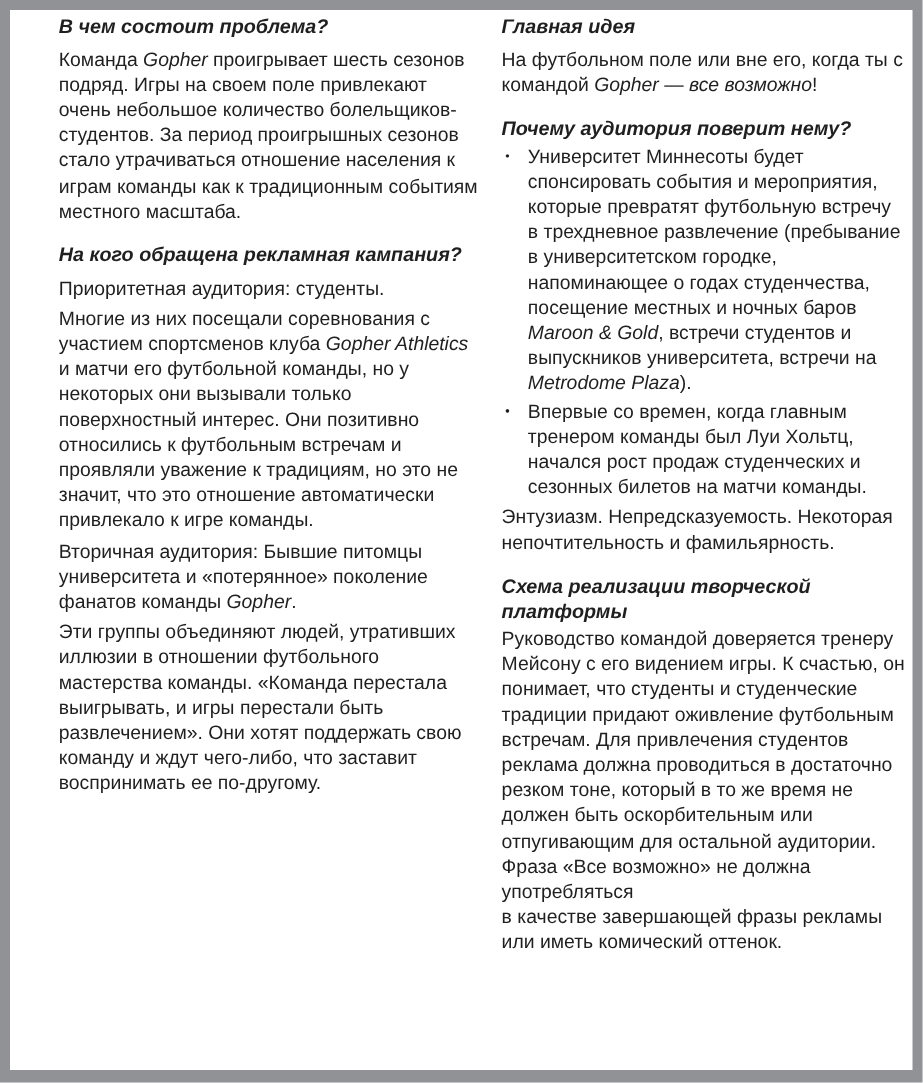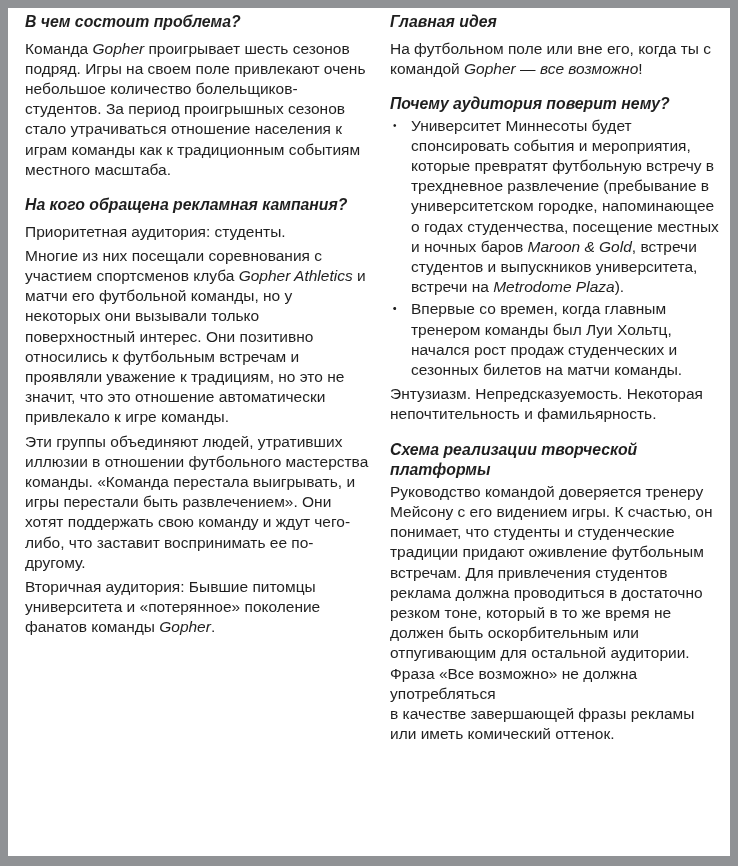--- a/index.html
+++ b/index.html
@@ -16,21 +16,21 @@
   }
   .frame{
     box-sizing:border-box;
     width:738px;height:866px;
     border:8px solid var(--frame);
     border-bottom-width:10px;
     background:var(--bg);
     padding:4px 6px 0 17px;
     overflow:hidden;
   }
-  .cols{display:flex;gap:19px;}
+  .cols{display:flex;gap:19px;margin-left:22px;}
   .col{font-size:15.5px;line-height:20.2px;letter-spacing:0;}
   .col.left{width:346px;}
   .col.right{width:333px;}
   .hd{
     font-weight:bold;font-style:italic;
     font-size:15.8px;line-height:20.6px;
     margin:15px 0 6px;
   }
   .hd.first{margin-top:0;}
   .hd.tight{margin-bottom:1px;}
@@ -52,22 +52,22 @@
   <div class="cols">
 
     <section class="col left">
 
       <h3 class="hd first">В чем состоит проблема?</h3>
       <p class="para"><span>Команда </span><span class="i">Gopher</span><span> проигрывает шесть сезонов подряд. Игры на своем поле привлекают очень небольшое количество болельщиков-студентов. За период проигрышных сезонов стало утрачиваться отношение населения к играм команды как к традиционным событиям местного масштаба.</span></p>
 
       <h3 class="hd">На кого обращена рекламная кампания?</h3>
       <p class="para"><span class="b">Приоритетная аудитория</span><span>: студенты.</span></p>
       <p class="para"><span>Многие из них посещали соревнования с участием спортсменов клуба </span><span class="i">Gopher Athletics</span><span> и матчи его футбольной команды, но у некоторых они вызывали только поверхностный интерес. Они позитивно относились к футбольным встречам и проявляли уважение к традициям, но это не значит, что это отношение автоматически привлекало к игре команды.</span></p>
+      <p class="para"><span class="b">Вторичная аудитория</span><span>: Бывшие питомцы университета и «потерянное» поколение фанатов команды </span><span class="i">Gopher</span><span>.</span></p>
       <p class="para">Эти группы объединяют людей, утративших иллюзии в отношении футбольного мастерства команды. «Команда перестала выигрывать, и игры перестали быть развлечением». Они хотят поддержать свою команду и ждут чего-либо, что заставит воспринимать ее по-другому.</p>
-      <p class="para"><span class="b">Вторичная аудитория</span><span>: Бывшие питомцы университета и «потерянное» поколение фанатов команды </span><span class="i">Gopher</span><span>.</span></p>
 
 
     </section>
 
     <section class="col right">
 
       <h3 class="hd first">Главная идея</h3>
       <p class="para"><span>На футбольном поле или вне его, когда ты с командой </span><span class="i">Gopher</span><span> — </span><span class="i">все возможно</span><span>!</span></p>
 
       <h3 class="hd tight">Почему аудитория поверит нему?</h3>

